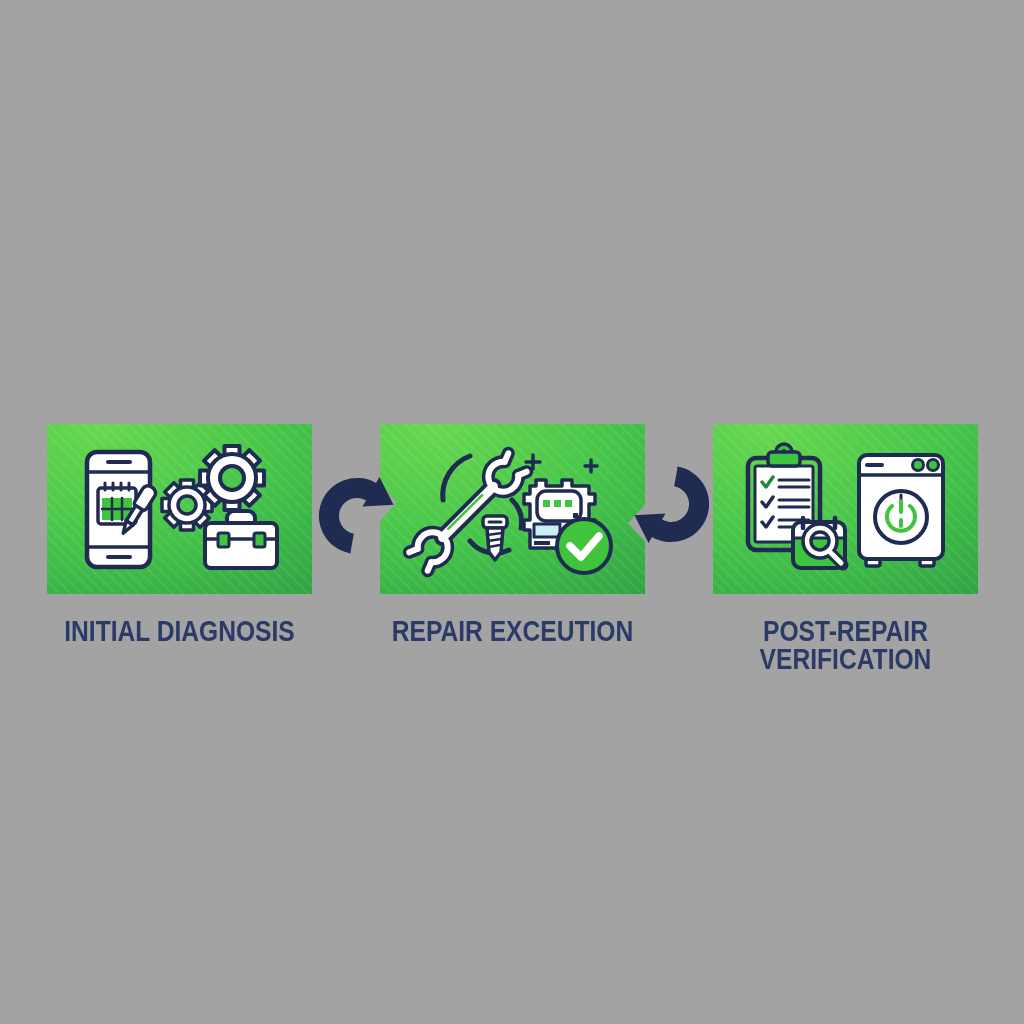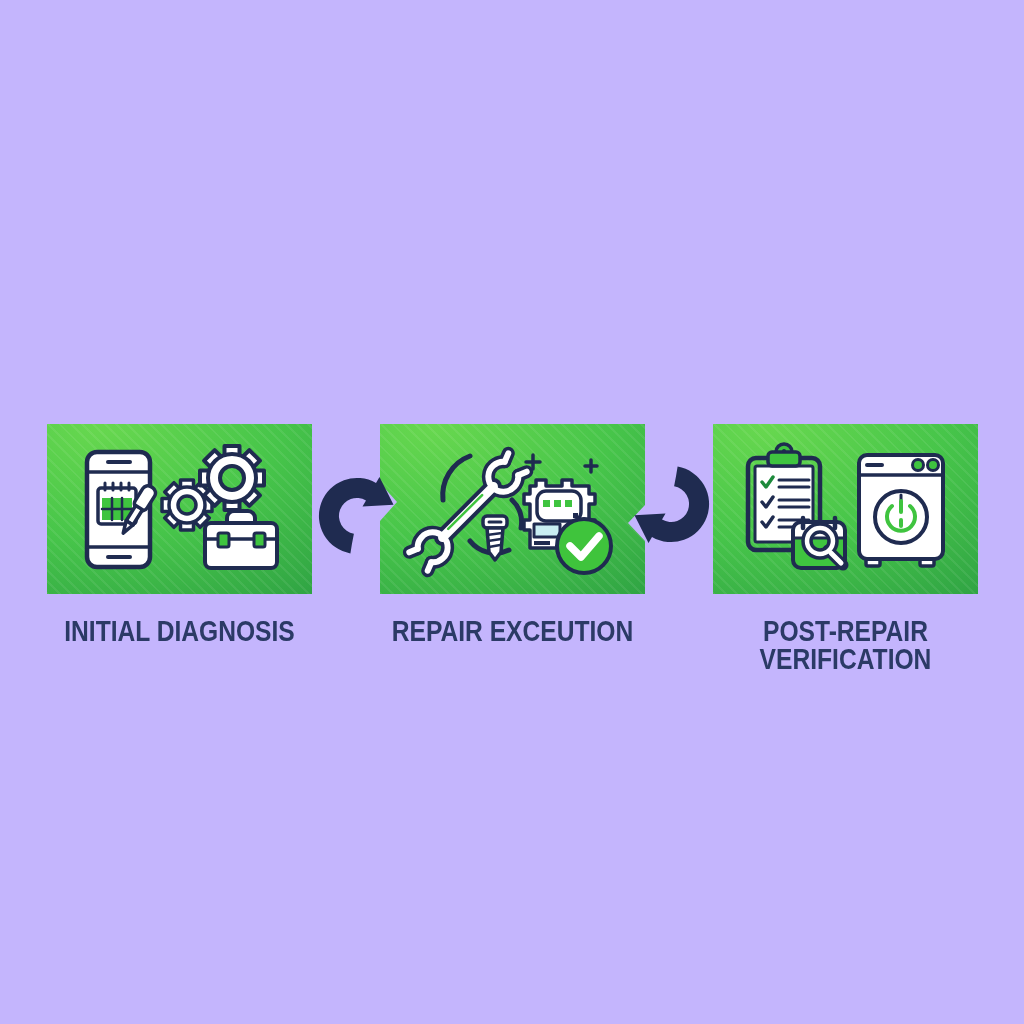--- a/index.html
+++ b/index.html
@@ -1,16 +1,16 @@
 <!DOCTYPE html>
 <html><head>
 <meta charset="utf-8">
 <style>
   html,body{margin:0;padding:0;background:#ffffff;}
-  .stage{position:relative;width:1024px;height:1024px;background:#c4b5fd;overflow:hidden;
+  .stage{position:relative;width:1024px;height:1024px;background:#a3a3a3;overflow:hidden;
          font-family:"Liberation Sans",sans-serif;}
   .panel{position:absolute;top:424px;width:265px;height:170px;}
   .panel .bg{position:absolute;inset:0;
     background:radial-gradient(135% 135% at 20% 0%, #68d84f 0%, #47c54a 50%, #2da043 100%);}
   .panel .bg::after{content:"";position:absolute;inset:0;
     background:repeating-linear-gradient(45deg, rgba(255,255,255,0.07) 0 2px, rgba(255,255,255,0) 2px 8px);}
   .panel svg.icons{position:absolute;left:0;top:0;}
   #panel-2{clip-path:polygon(0px 0px,265px 0px,265px 81px,248px 99px,265px 117px,265px 170px,
            0px 170px,0px 97px,17px 78px,0px 59px);}
   #panel-1{left:47px;} #panel-2{left:380px;} #panel-3{left:713px;}

